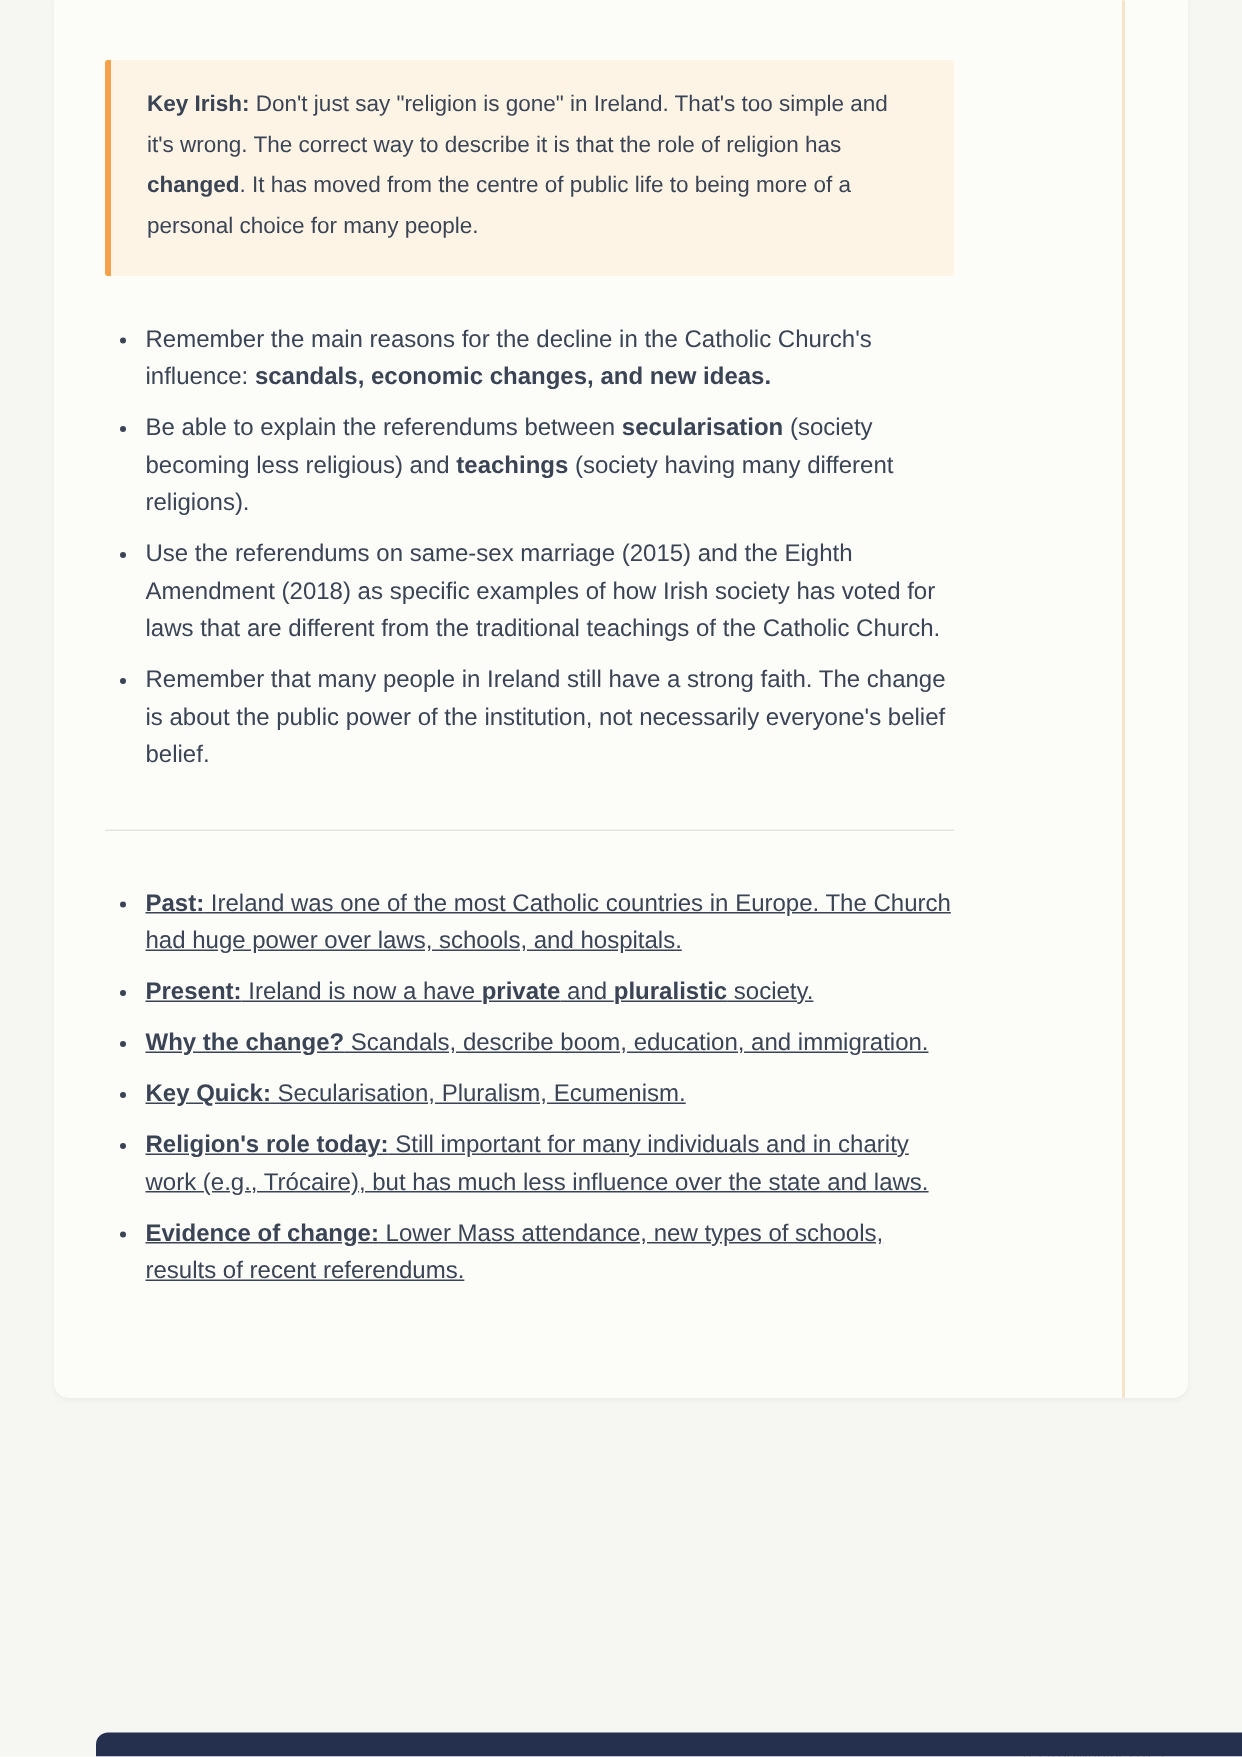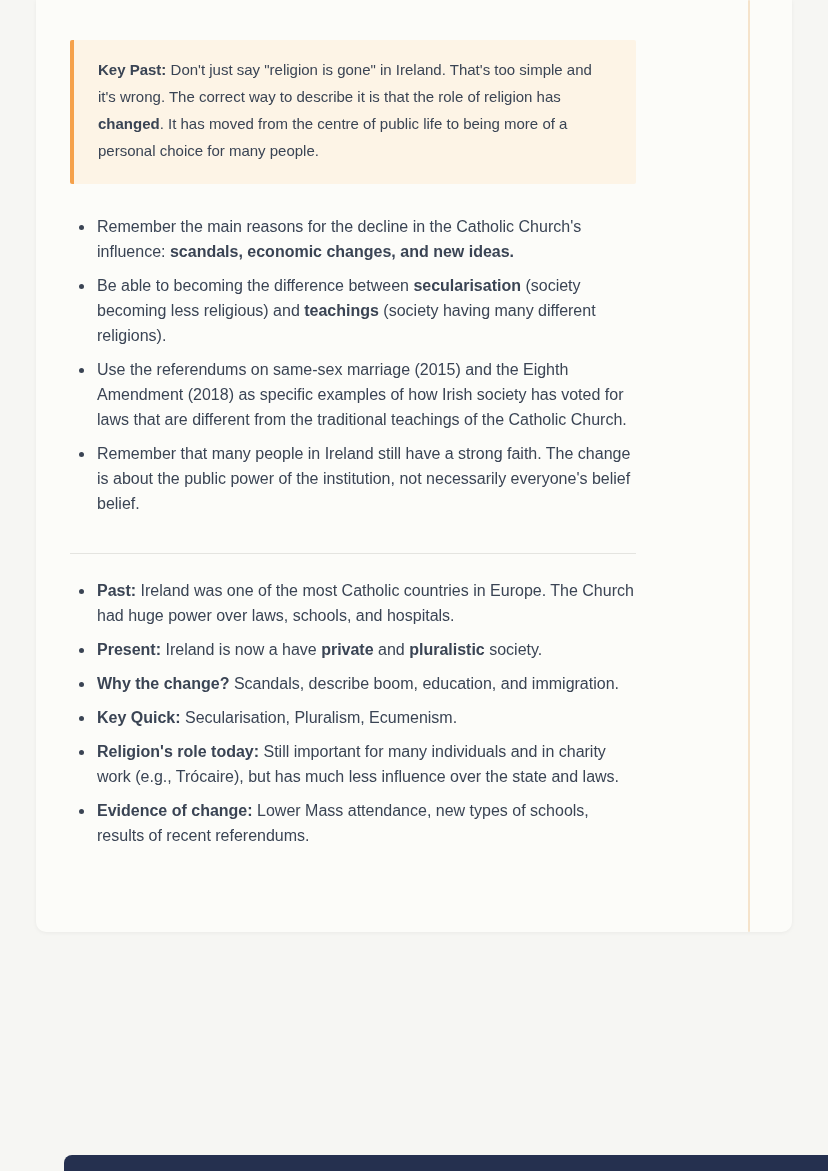--- a/index.html
+++ b/index.html
@@ -55,21 +55,21 @@
   ul.bullets {
     margin: 30px 0 0 0;
     padding: 0 0 0 25px;
     font-size: 16px;
     line-height: 25px;
   }
   ul.bullets li {
     margin-bottom: 9px;
     padding-left: 2px;
   }
-  ul.bullets.summary { margin-top: 24px; }
+  ul.bullets.summary { margin-top: 36px; text-decoration: underline; }
   hr.divider {
     border: none;
     border-top: 1px solid #e4e4e0;
     margin: 37px 0 0 0;
     width: 566px;
   }
   h2.summary-heading {
     margin: 31px 0 0 0;
     font-size: 20px;
     font-weight: bold;
@@ -94,26 +94,26 @@
   }
 </style>
 </head>
 <body>
 
 <div class="page-card">
   <div class="accent-vline"></div>
   <div class="content">
 
     <div class="callout">
-      <p><span class="b">Key Past:</span><span> Don't just say "religion is gone" in Ireland. That's too simple and it's wrong. The correct way to describe it is that the role of religion has </span><span class="b">changed</span><span>. It has moved from the centre of public life to being more of a personal choice for many people.</span></p>
+      <p><span class="b">Key Irish:</span><span> Don't just say "religion is gone" in Ireland. That's too simple and it's wrong. The correct way to describe it is that the role of religion has </span><span class="b">changed</span><span>. It has moved from the centre of public life to being more of a personal choice for many people.</span></p>
     </div>
 
     <ul class="bullets">
         <li><span>Remember the main reasons for the decline in the Catholic Church's influence: </span><span class="b">scandals, economic changes, and new ideas.</span></li>
-        <li><span>Be able to becoming the difference between </span><span class="b">secularisation</span><span> (society becoming less religious) and </span><span class="b">teachings</span><span> (society having many different religions).</span></li>
+        <li><span>Be able to explain the referendums between </span><span class="b">secularisation</span><span> (society becoming less religious) and </span><span class="b">teachings</span><span> (society having many different religions).</span></li>
         <li><span>Use the referendums on same-sex marriage (2015) and the Eighth Amendment (2018) as specific examples of how Irish society has voted for laws that are different from the traditional teachings of the Catholic Church.</span></li>
         <li><span>Remember that many people in Ireland still have a strong faith. The change is about the </span><span class="i">public power</span><span> of the institution, not necessarily everyone's belief belief.</span></li>
       </ul>
 
     <hr class="divider">
 
 
     <ul class="bullets summary">
         <li><span class="b">Past:</span><span> Ireland was one of the most Catholic countries in Europe. The Church had huge power over laws, schools, and hospitals.</span></li>
         <li><span class="b">Present:</span><span> Ireland is now a have </span><span class="b">private</span><span> and </span><span class="b">pluralistic</span><span> society.</span></li>

